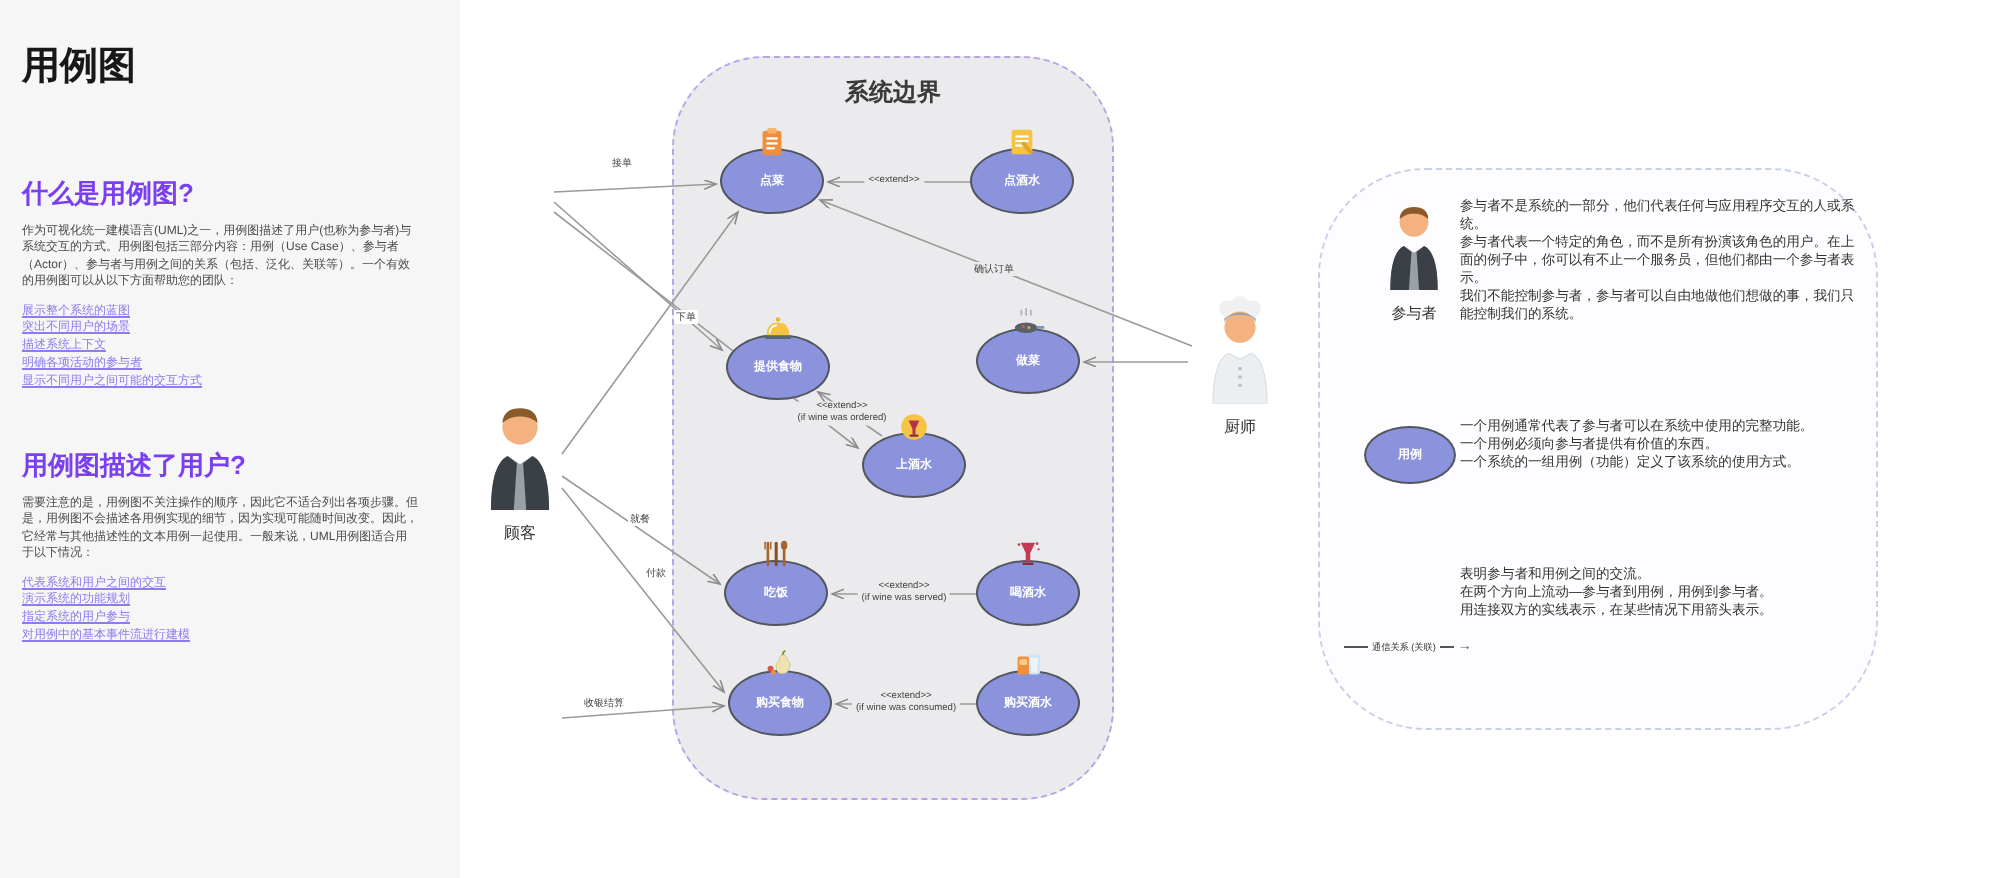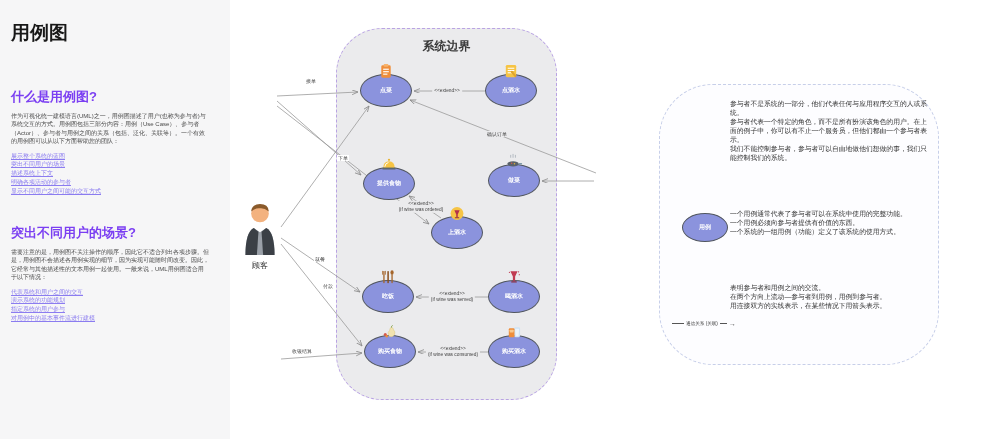--- a/index.html
+++ b/index.html
@@ -73,21 +73,21 @@
       <div class="links">
         <a>展示整个系统的蓝图</a>
         <a>突出不同用户的场景</a>
         <a>描述系统上下文</a>
         <a>明确各项活动的参与者</a>
         <a>显示不同用户之间可能的交互方式</a>
       </div>
     </section>
 
     <section class="sec sec-when">
-      <h2>突出不同用户的场景?</h2>
+      <h2>用例图描述了用户?</h2>
       <p>需要注意的是，用例图不关注操作的顺序，因此它不适合列出各项步骤。但是，用例图不会描述各用例实现的细节，因为实现可能随时间改变。因此，它经常与其他描述性的文本用例一起使用。一般来说，UML用例图适合用于以下情况：</p>
       <div class="links">
         <a>代表系统和用户之间的交互</a>
         <a>演示系统的功能规划</a>
         <a>指定系统的用户参与</a>
         <a>对用例中的基本事件流进行建模</a>
       </div>
     </section>
   </aside>
 
@@ -123,20 +123,35 @@
       <circle cx="20" cy="12" r="8.5" fill="#f3b27f"></circle>
       <path d="M11.5 10 Q12 3 20 3 Q28 3 28.5 10 Q24 6.5 20 7 Q16 6.5 11.5 10 Z" fill="#8a5a2b"></path>
       <path d="M6 52 Q6 30 14 26 L20 30 L26 26 Q34 30 34 52 Z" fill="#9aa0a8"></path>
       <path d="M6 52 Q6 30 14 26 L18.5 29.5 L17 52 Z" fill="#3b4046"></path>
       <path d="M34 52 Q34 30 26 26 L21.5 29.5 L23 52 Z" fill="#3b4046"></path>
     </svg>
     <div class="actor-label">顾客</div>
   </div>
 
 
+  <div class="actor" style="left:592px;top:148px">
+    <svg width="44" height="54" viewBox="0 0 40 52">
+      <circle cx="14" cy="6" r="4" fill="#eef0f2"></circle>
+      <circle cx="20" cy="4.5" r="4.5" fill="#eef0f2"></circle>
+      <circle cx="26" cy="6" r="4" fill="#eef0f2"></circle>
+      <rect x="12" y="5" width="16" height="7" fill="#eef0f2"></rect>
+      <circle cx="20" cy="15" r="7.5" fill="#f3b27f"></circle>
+      <path d="M12.5 13 Q13 9 20 9 Q27 9 27.5 13 L27.5 11 Q24 8 20 8 Q16 8 12.5 11 Z" fill="#9aa0a8"></path>
+      <path d="M7 52 Q7 31 14.5 27.5 L20 30.5 L25.5 27.5 Q33 31 33 52 Z" fill="#eceff1" stroke="#d5dadd" stroke-width="0.5"></path>
+      <circle cx="20" cy="35" r="0.9" fill="#b9c0c6"></circle>
+      <circle cx="20" cy="39" r="0.9" fill="#b9c0c6"></circle>
+      <circle cx="20" cy="43" r="0.9" fill="#b9c0c6"></circle>
+    </svg>
+    <div class="actor-label">厨师</div>
+  </div>
 
   <div class="uc" style="left:360px;top:74px">
     <span class="uc-icon">
       <svg width="17" height="17" viewBox="0 0 18 18">
         <rect x="4" y="2.5" width="10" height="13" rx="1.5" fill="#ef8e3b"></rect>
         <rect x="6.5" y="1" width="5" height="3" rx="1" fill="#f7b26a"></rect>
         <rect x="6" y="6" width="6" height="1.2" fill="#ffffff"></rect>
         <rect x="6" y="8.6" width="6" height="1.2" fill="#ffffff"></rect>
         <rect x="6" y="11.2" width="4.5" height="1.2" fill="#ffffff"></rect>
       </svg>
@@ -264,20 +279,30 @@
     <span>&lt;&lt;extend&gt;&gt;</span>
     <span>(if wine was served)</span>
   </div>
   <div class="elabel-block" style="left:453px;top:352px">
     <span>&lt;&lt;extend&gt;&gt;</span>
     <span>(if wine was consumed)</span>
   </div>
 
   <section class="legend">
 
+    <div class="legend-fig">
+      <svg width="36" height="44" viewBox="0 0 40 52">
+        <circle cx="20" cy="12" r="8.5" fill="#f3b27f"></circle>
+        <path d="M11.5 10 Q12 3 20 3 Q28 3 28.5 10 Q24 6.5 20 7 Q16 6.5 11.5 10 Z" fill="#8a5a2b"></path>
+        <path d="M6 52 Q6 30 14 26 L20 30 L26 26 Q34 30 34 52 Z" fill="#9aa0a8"></path>
+        <path d="M6 52 Q6 30 14 26 L18.5 29.5 L17 52 Z" fill="#3b4046"></path>
+        <path d="M34 52 Q34 30 26 26 L21.5 29.5 L23 52 Z" fill="#3b4046"></path>
+      </svg>
+      <div class="cap">参与者</div>
+    </div>
 
     <div class="legend-text lt1">
       <p>参与者不是系统的一部分，他们代表任何与应用程序交互的人或系统。</p>
       <p>参与者代表一个特定的角色，而不是所有扮演该角色的用户。在上面的例子中，你可以有不止一个服务员，但他们都由一个参与者表示。</p>
       <p>我们不能控制参与者，参与者可以自由地做他们想做的事，我们只能控制我们的系统。</p>
     </div>
 
     <div class="legend-ellipse">
       <span>用例</span>
     </div>

